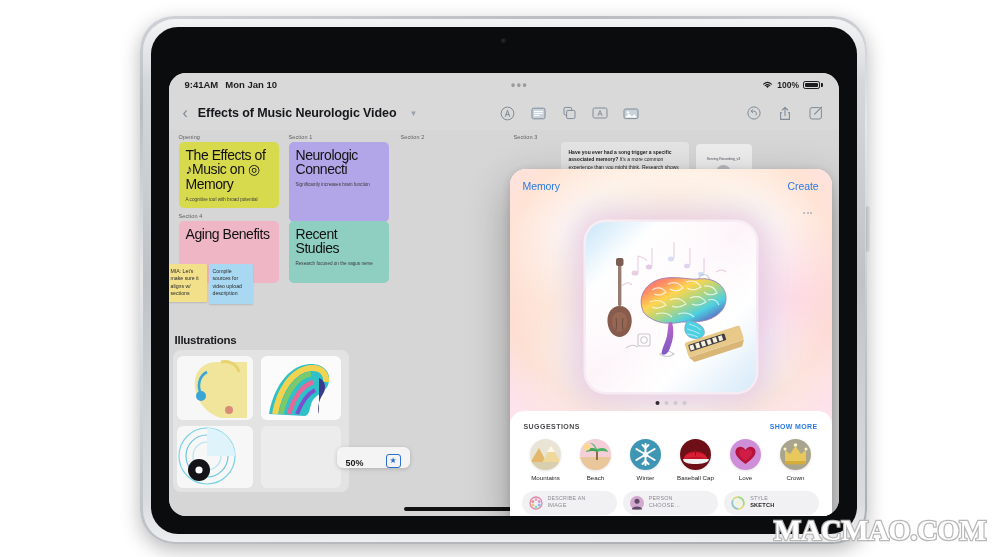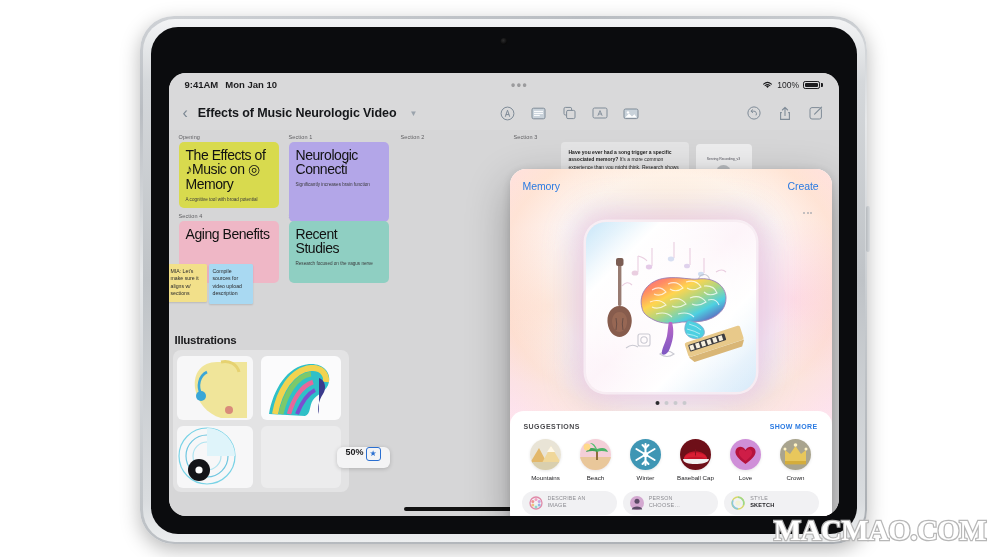--- a/index.html
+++ b/index.html
@@ -45,21 +45,21 @@
 
   
   .status-bar {
     position: absolute; left: 0; right: 0; top: 0; height: 24px;
     display: flex; align-items: center; padding: 0 16px;
     font-size: 9.5px; color: #1d1d1f; font-weight: 600;
     background: #d9d9da;
   }
   .status-left { display:flex; gap:7px; align-items:center; }
   .status-mid { flex:1; text-align:center; letter-spacing:1.6px; color:#9b9b9d; font-size:12px; font-weight:700; line-height:6px;}
-  .status-right { display:flex; gap:4px; align-items:center; font-size:8.5px; font-weight:400; }
+  .status-right { display:flex; gap:4px; align-items:center; font-size:8.5px; font-weight:700; }
   .wifi-ic { display:inline-block; width:11px; height:8px; position:relative; }
   .batt { width:17px; height:8px; border:1px solid #1d1d1f; border-radius:2.2px; position:relative; }
   .batt::after { content:''; position:absolute; left:1px; top:1px; bottom:1px; right:1px; background:#1d1d1f; border-radius:1px; }
   .batt-tip { width:1.5px; height:4px; background:#1d1d1f; border-radius:0 1px 1px 0; margin-left:1px; }
 
   
   .app-toolbar {
     position:absolute; left:0; right:0; top:24px; height:33px;
     background:#d9d9da; display:flex; align-items:center; padding:0 14px; gap:10px;
   }
@@ -100,21 +100,21 @@
                  border-bottom:3.2px solid transparent; margin-left:2px; }
 
   .sb-frame { position:absolute; border:.7px solid #9a9a9e; border-radius:2px; overflow:hidden; }
   .sb-cap { position:absolute; font-size:4.6px; color:#35353a; line-height:1.3;
             font-family:"DejaVu Sans", sans-serif; }
 
   .illus { position:absolute; border-radius:6px; overflow:hidden; }
 
   
   .zoom-pill { position:absolute; left:168px; bottom:48px; height:21px; background:#f4f4f5;
-               border-radius:6px; display:flex; align-items:flex-start; gap:2px; padding:0 9px;
+               border-radius:6px; display:flex; align-items:flex-end; gap:22px; padding:0 9px;
                box-shadow:0 1px 4px rgba(0,0,0,.18); }
   .zoom-pill .zt { font-size:9px; font-weight:600; color:#1c1c1e; }
   .zoom-pill .zb { width:15px; height:14px; border:1px solid #2a6fd1; border-radius:3px; color:#2a6fd1;
                    display:flex; align-items:center; justify-content:center; font-size:8px; }
 
   
   .mini-tools { position:absolute; right:82px; bottom:50px; height:22px; background:rgba(248,248,249,.92);
                 border-radius:6px; display:flex; align-items:center; gap:12px; padding:0 10px;
                 box-shadow:0 1px 4px rgba(0,0,0,.15); }
   .mini-tools span { color:#3f7bd0; }

